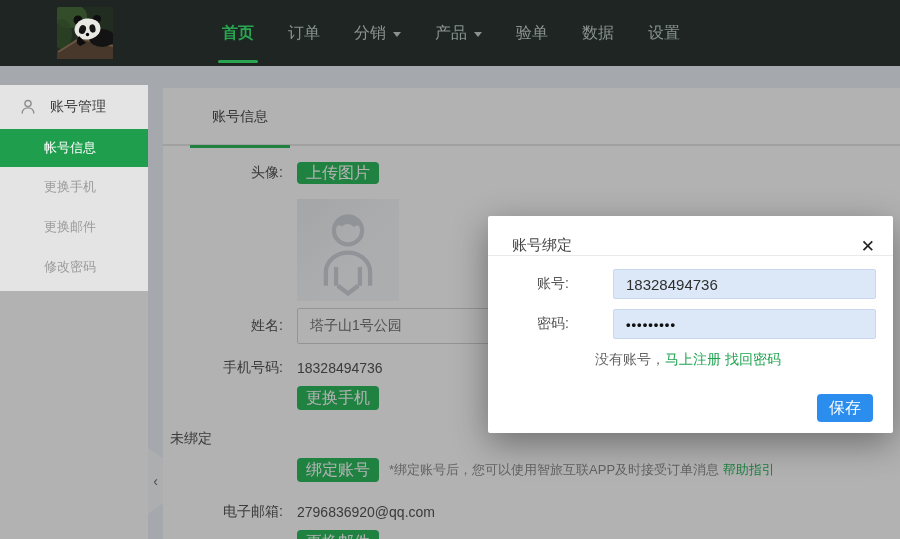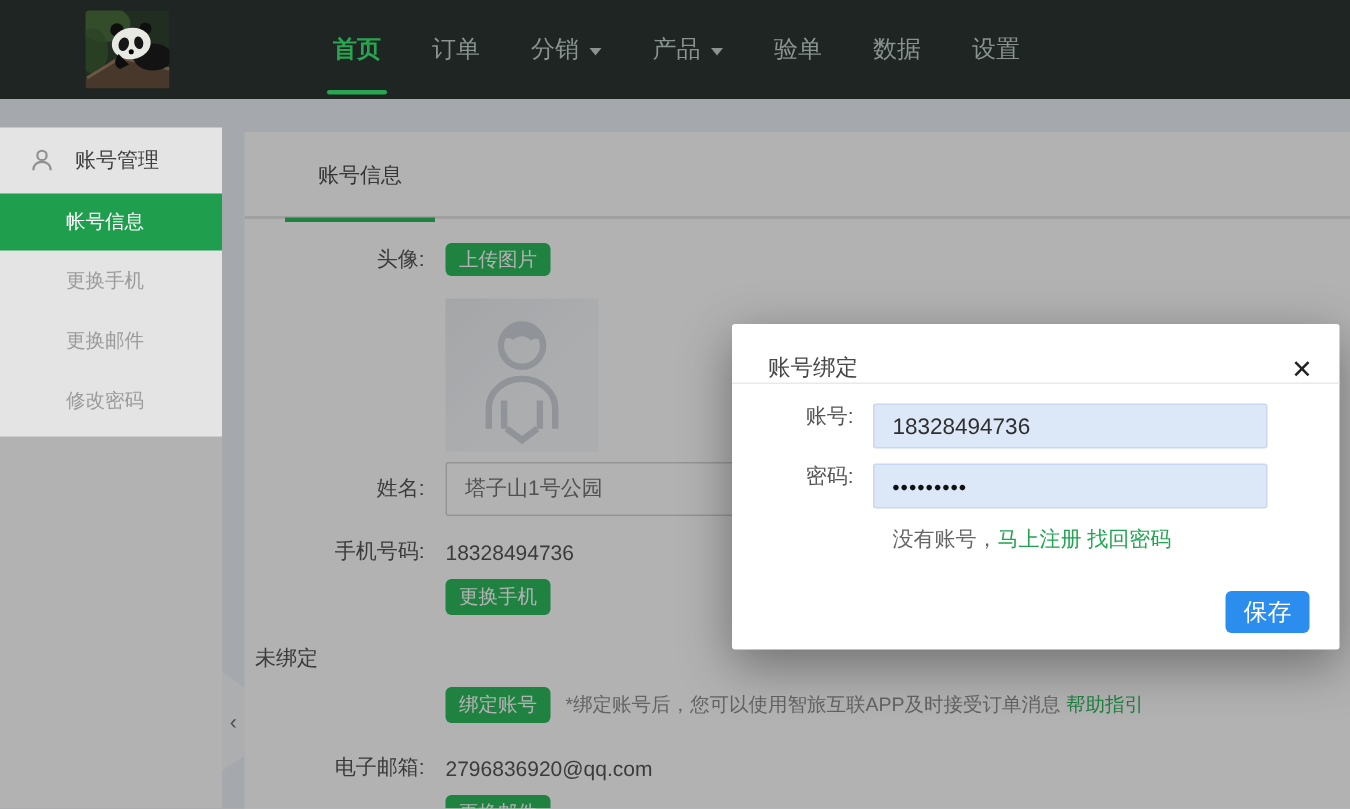--- a/index.html
+++ b/index.html
@@ -40,36 +40,36 @@
   .tabbar { position:relative; height:58px; border-bottom:2px solid #e6e6e6; }
   .tab { position:absolute; left:27px; top:0; width:100px; height:58px; display:flex; align-items:center;
          justify-content:center; font-size:14px; color:#4d4d4d; cursor:pointer; }
   .tab.active::after { content:""; position:absolute; left:0; bottom:-2px; width:100px; height:3px; background:#2eba5e; }
 
   .form { padding-top:16px; font-size:14px; color:#555; }
   .frow { display:flex; align-items:center; }
   .flabel { width:127px; text-align:right; padding-right:7px; flex:none; }
   .fctrl { margin-left:7px; display:flex; align-items:center; }
   .btn-green { display:inline-flex; align-items:center; justify-content:center; height:24px; padding:0 9px;
-               background:#2eba5e; color:#fff; font-size:13px; border:none; border-radius:4px; cursor:pointer;
+               background:#2eba5e; color:#fff; font-size:16px; border:none; border-radius:4px; cursor:pointer;
                font-family:inherit; }
   .avatar-box { width:102px; height:102px; background:linear-gradient(135deg,#eceef1 0%,#f6f8fa 60%);
                 display:flex; align-items:center; justify-content:center; }
   .name-input { width:358px; height:36px; border:1px solid #d5d5d5; border-radius:2px; background:#fff;
                 padding:0 12px; font-size:14px; color:#737373; font-family:inherit; }
   .note { font-size:13px; color:#8f8f8f; margin-left:10px; }
   .note .help { color:#2eba5e; cursor:pointer; }
 
   
   .modal { position:absolute; left:488px; top:216px; width:405px; height:217px; background:#ffffff; z-index:40;
            border-radius:2px; box-shadow:0 10px 35px rgba(0,0,0,0.38); }
   .modal-header { height:40px; display:flex; align-items:flex-end; padding:0 18px 0 24px; border-bottom:1px solid #e9e9e9; }
   .modal-title { font-size:15px; color:#474747; }
   .modal-close { margin-left:auto; font-size:17px; color:#222; cursor:pointer; line-height:1; }
-  .mrow { display:flex; margin-top:10px; }
+  .mrow { display:flex; align-items:center; margin-top:10px;gap:31px; }
   .mrow.first { margin-top:13px; }
   .mlabel { width:94px; text-align:right; padding-right:13px; font-size:14px; color:#555; flex:none; }
   .minput { width:263px; height:30px; background:#dce8f8; border:1px solid #c9d8ee; border-radius:2px;
             padding:0 12px; font-size:15px; color:#2f2f2f; font-family:inherit; }
   .minput.pwd { letter-spacing:1px; font-weight:bold; font-size:13px; color:#111; }
   .mlinks { margin:12px 0 0 107px; font-size:14px; }
   .mlinks .plain { color:#666; }
   .mlinks .green-link { color:#21a452; cursor:pointer; }
   .btn-save { position:absolute; right:20px; bottom:11px; width:56px; height:28px; background:#2b8ded; color:#fff;
               font-size:16px; border:none; border-radius:4px; cursor:pointer; font-family:inherit; }

